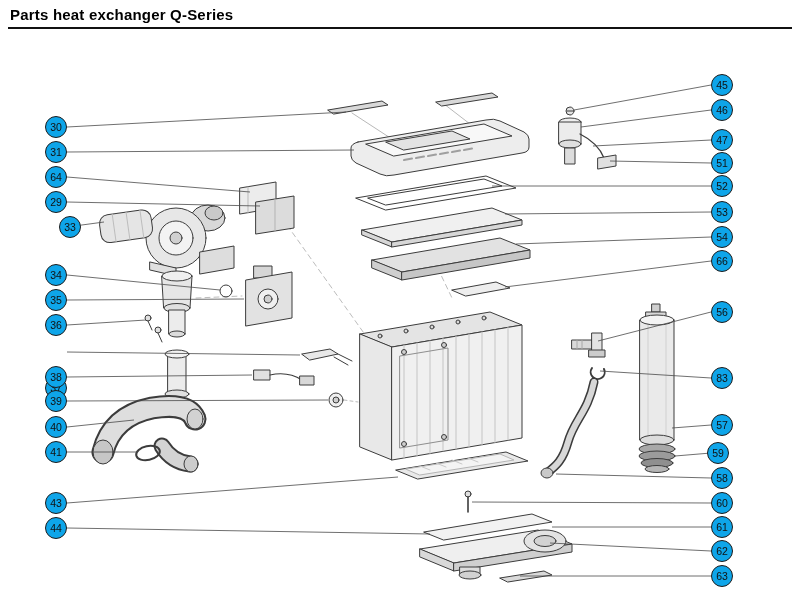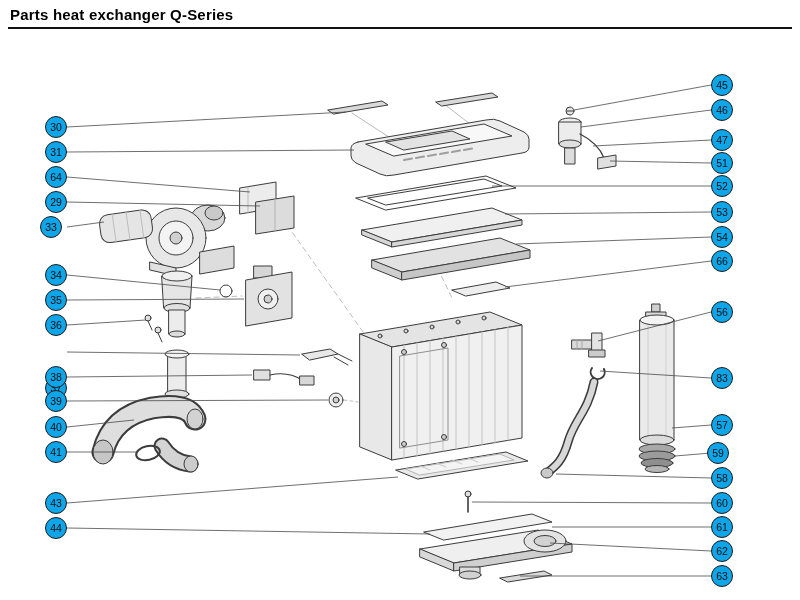--- a/index.html
+++ b/index.html
@@ -314,21 +314,21 @@
       <line x1="711" y1="527" x2="552" y2="527"></line>
       <line x1="711" y1="551" x2="550" y2="543"></line>
       <line x1="711" y1="576" x2="520" y2="576"></line>
     </svg>
 
   <div class="layer" id="callout-layer">
       <div class="callout" style="left: 45px; top: 116px;">30</div>
       <div class="callout" style="left: 45px; top: 141px;">31</div>
       <div class="callout" style="left: 45px; top: 166px;">64</div>
       <div class="callout" style="left: 45px; top: 191px;">29</div>
-      <div class="callout" style="left: 40px; top: 216px;">33</div>
+      <div class="callout" style="left: 59px; top: 216px;">33</div>
       <div class="callout" style="left: 45px; top: 264px;">34</div>
       <div class="callout" style="left: 45px; top: 289px;">35</div>
       <div class="callout" style="left: 45px; top: 314px;">36</div>
       <div class="callout" style="left: 45px; top: 341px; margin-top: 36px;">37</div>
       <div class="callout" style="left: 45px; top: 366px;">38</div>
       <div class="callout" style="left: 45px; top: 390px;">39</div>
       <div class="callout" style="left: 45px; top: 416px;">40</div>
       <div class="callout" style="left: 45px; top: 441px;">41</div>
       <div class="callout" style="left: 45px; top: 492px; text-align: center;">43</div>
       <div class="callout" style="left: 45px; top: 517px;">44</div>

